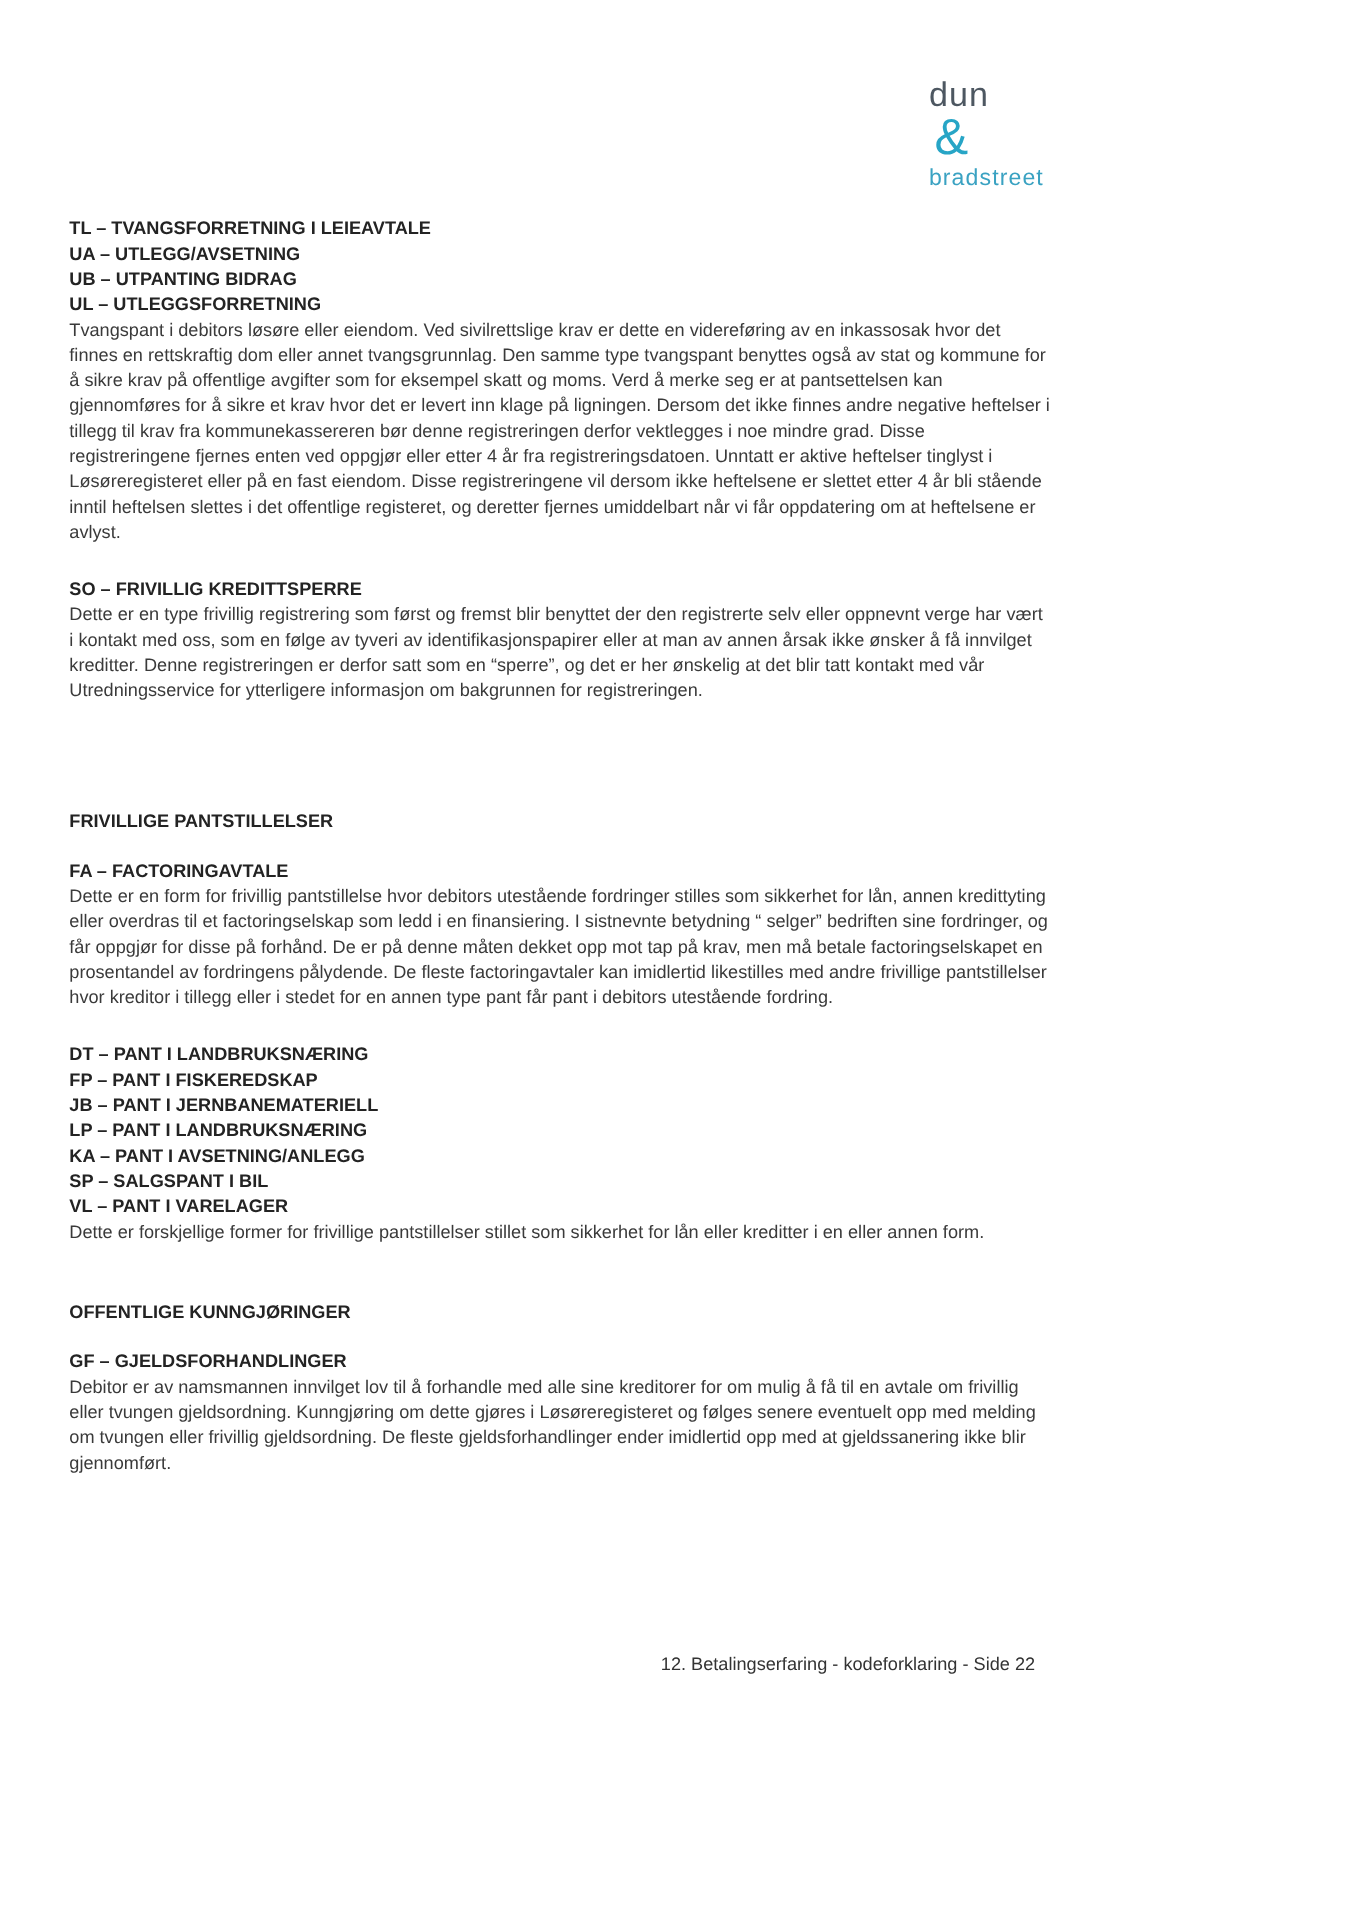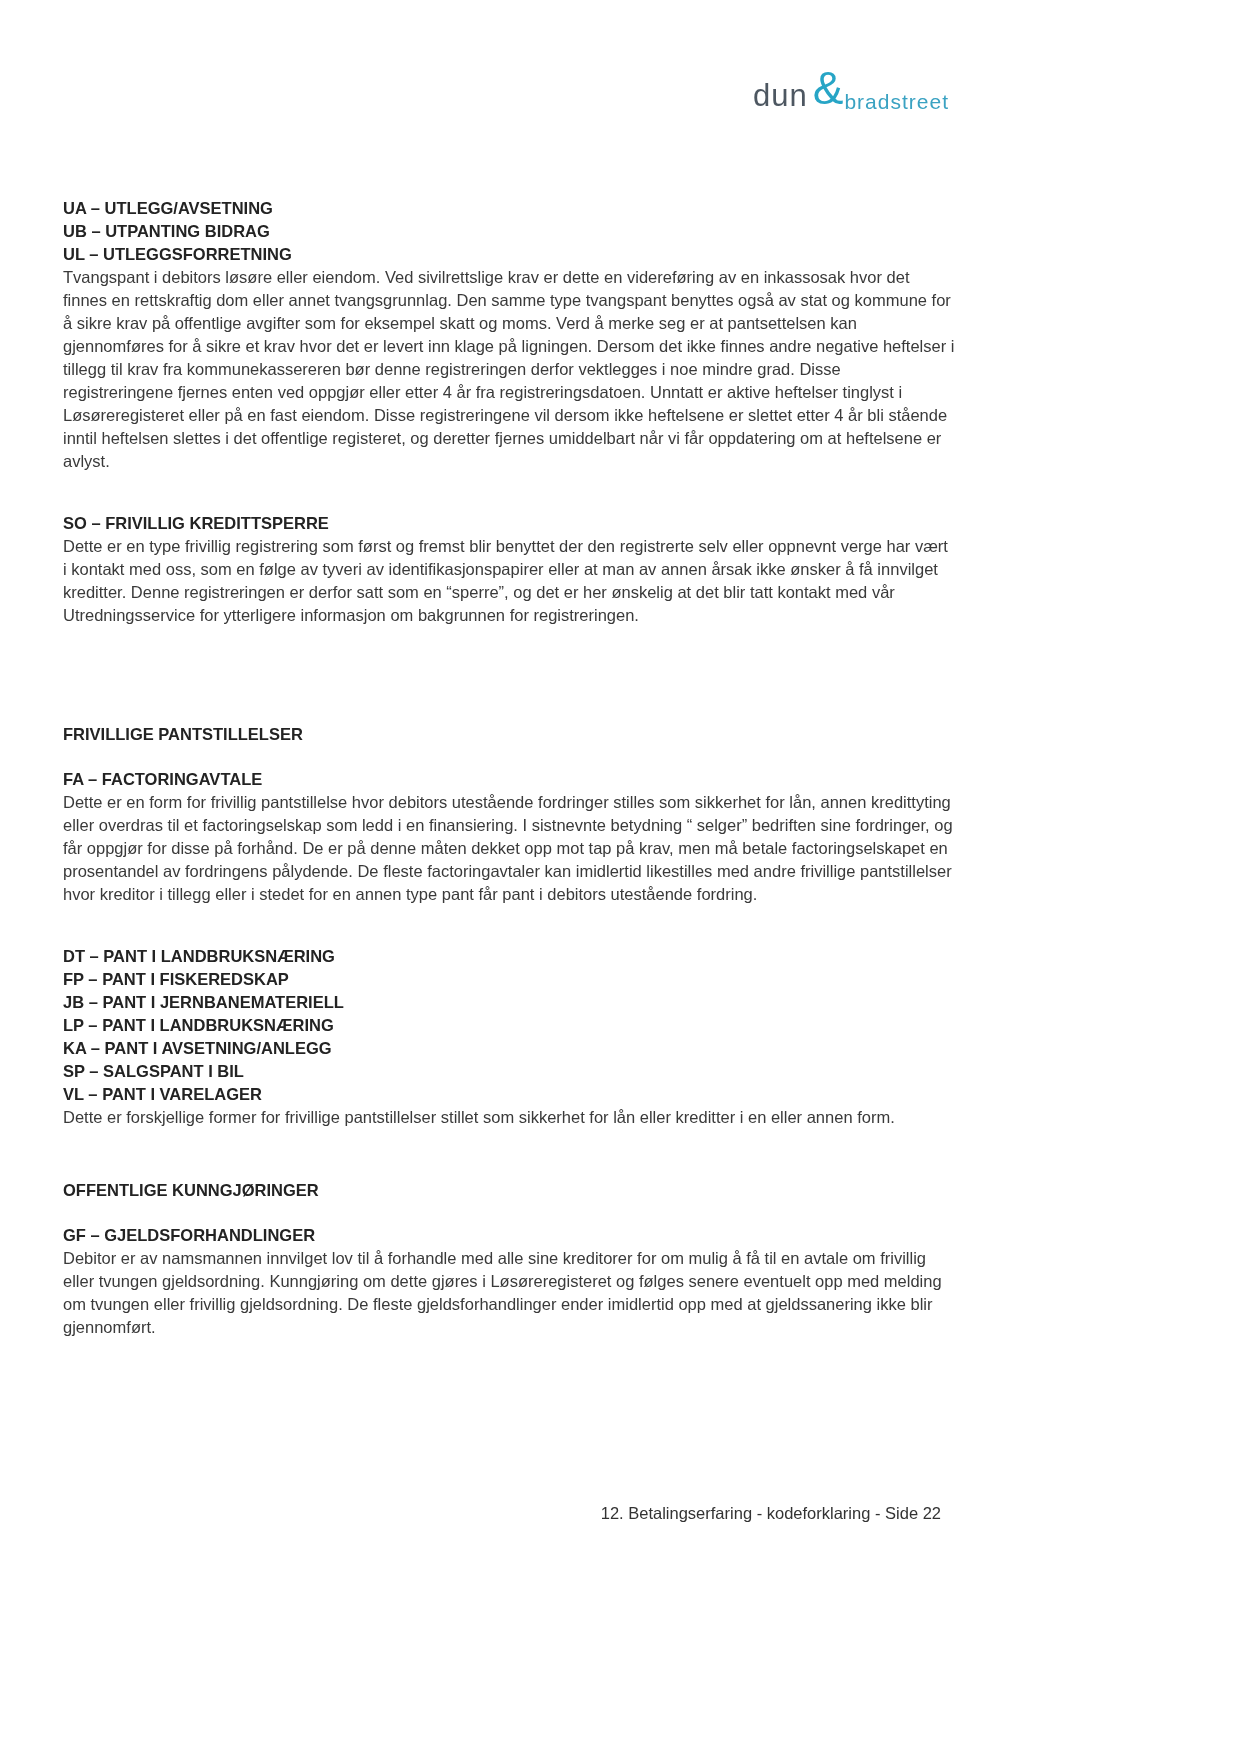--- a/index.html
+++ b/index.html
@@ -14,22 +14,23 @@
     background: #ffffff;
     font-family: "Liberation Sans", "DejaVu Sans", sans-serif;
     overflow: hidden;
   }
   
   .logo {
     position: absolute;
     top: 68px;
     right: 292px;
     display: flex;
-    align-items: flex-end;
+    align-items: flex-start;
     white-space: nowrap;
+    flex-direction: column;
   }
   .logo-dun {
     color: #4d5761;
     font-size: 31px;
     letter-spacing: 1px;
   }
   .logo-amp {
     color: #27a5c6;
     font-size: 46px;
     line-height: 1;
@@ -57,21 +58,21 @@
     font-weight: bold;
     color: #232323;
   }
   .content p {
     margin: 0;
   }
   .section-title {
     font-weight: bold;
     color: #232323;
   }
-  .gap-small   { margin-top: 39px; }
+  .gap-small   { margin-top: 29px; }
   .gap-medium  { margin-top: 50px; }
   .gap-large   { margin-top: 96px; }
   .gap-after-title { margin-top: 22px; }
   
   .footer {
     position: absolute;
     top: 1504px;
     right: 300px;
     font-size: 16.5px;
     color: #333333;
@@ -85,20 +86,21 @@
 
   <div class="logo">
     <span class="logo-dun">dun</span>
     <span class="logo-amp">&amp;</span>
     <span class="logo-bradstreet">bradstreet</span>
   </div>
 
   <div class="content">
 
     <div>
+      <div class="code-line">TL – TVANGSFORRETNING I LEIEAVTALE</div>
       <div class="code-line">UA – UTLEGG/AVSETNING</div>
       <div class="code-line">UB – UTPANTING BIDRAG</div>
       <div class="code-line">UL – UTLEGGSFORRETNING</div>
     </div>
     <p>Tvangspant i debitors løsøre eller eiendom. Ved sivilrettslige krav er dette en videreføring av en inkassosak hvor det finnes en rettskraftig dom eller annet tvangsgrunnlag. Den samme type tvangspant benyttes også av stat og kommune for å sikre krav på offentlige avgifter som for eksempel skatt og moms. Verd å merke seg er at pantsettelsen kan gjennomføres for å sikre et krav hvor det er levert inn klage på ligningen. Dersom det ikke finnes andre negative heftelser i tillegg til krav fra kommunekassereren bør denne registreringen derfor vektlegges i noe mindre grad. Disse registreringene fjernes enten ved oppgjør eller etter 4 år fra registreringsdatoen. Unntatt er aktive heftelser tinglyst i Løsøreregisteret eller på en fast eiendom. Disse registreringene vil dersom ikke heftelsene er slettet etter 4 år bli stående inntil heftelsen slettes i det offentlige registeret, og deretter fjernes umiddelbart når vi får oppdatering om at heftelsene er avlyst.</p>
 
     <div class="code-line gap-small">SO – FRIVILLIG KREDITTSPERRE</div>
     <p>Dette er en type frivillig registrering som først og fremst blir benyttet der den registrerte selv eller oppnevnt verge har vært i kontakt med oss, som en følge av tyveri av identifikasjonspapirer eller at man av annen årsak ikke ønsker å få innvilget kreditter. Denne registreringen er derfor satt som en “sperre”, og det er her ønskelig at det blir tatt kontakt med vår Utredningsservice for ytterligere informasjon om bakgrunnen for registreringen.</p>
 
     <div class="section-title gap-large">FRIVILLIGE PANTSTILLELSER</div>

